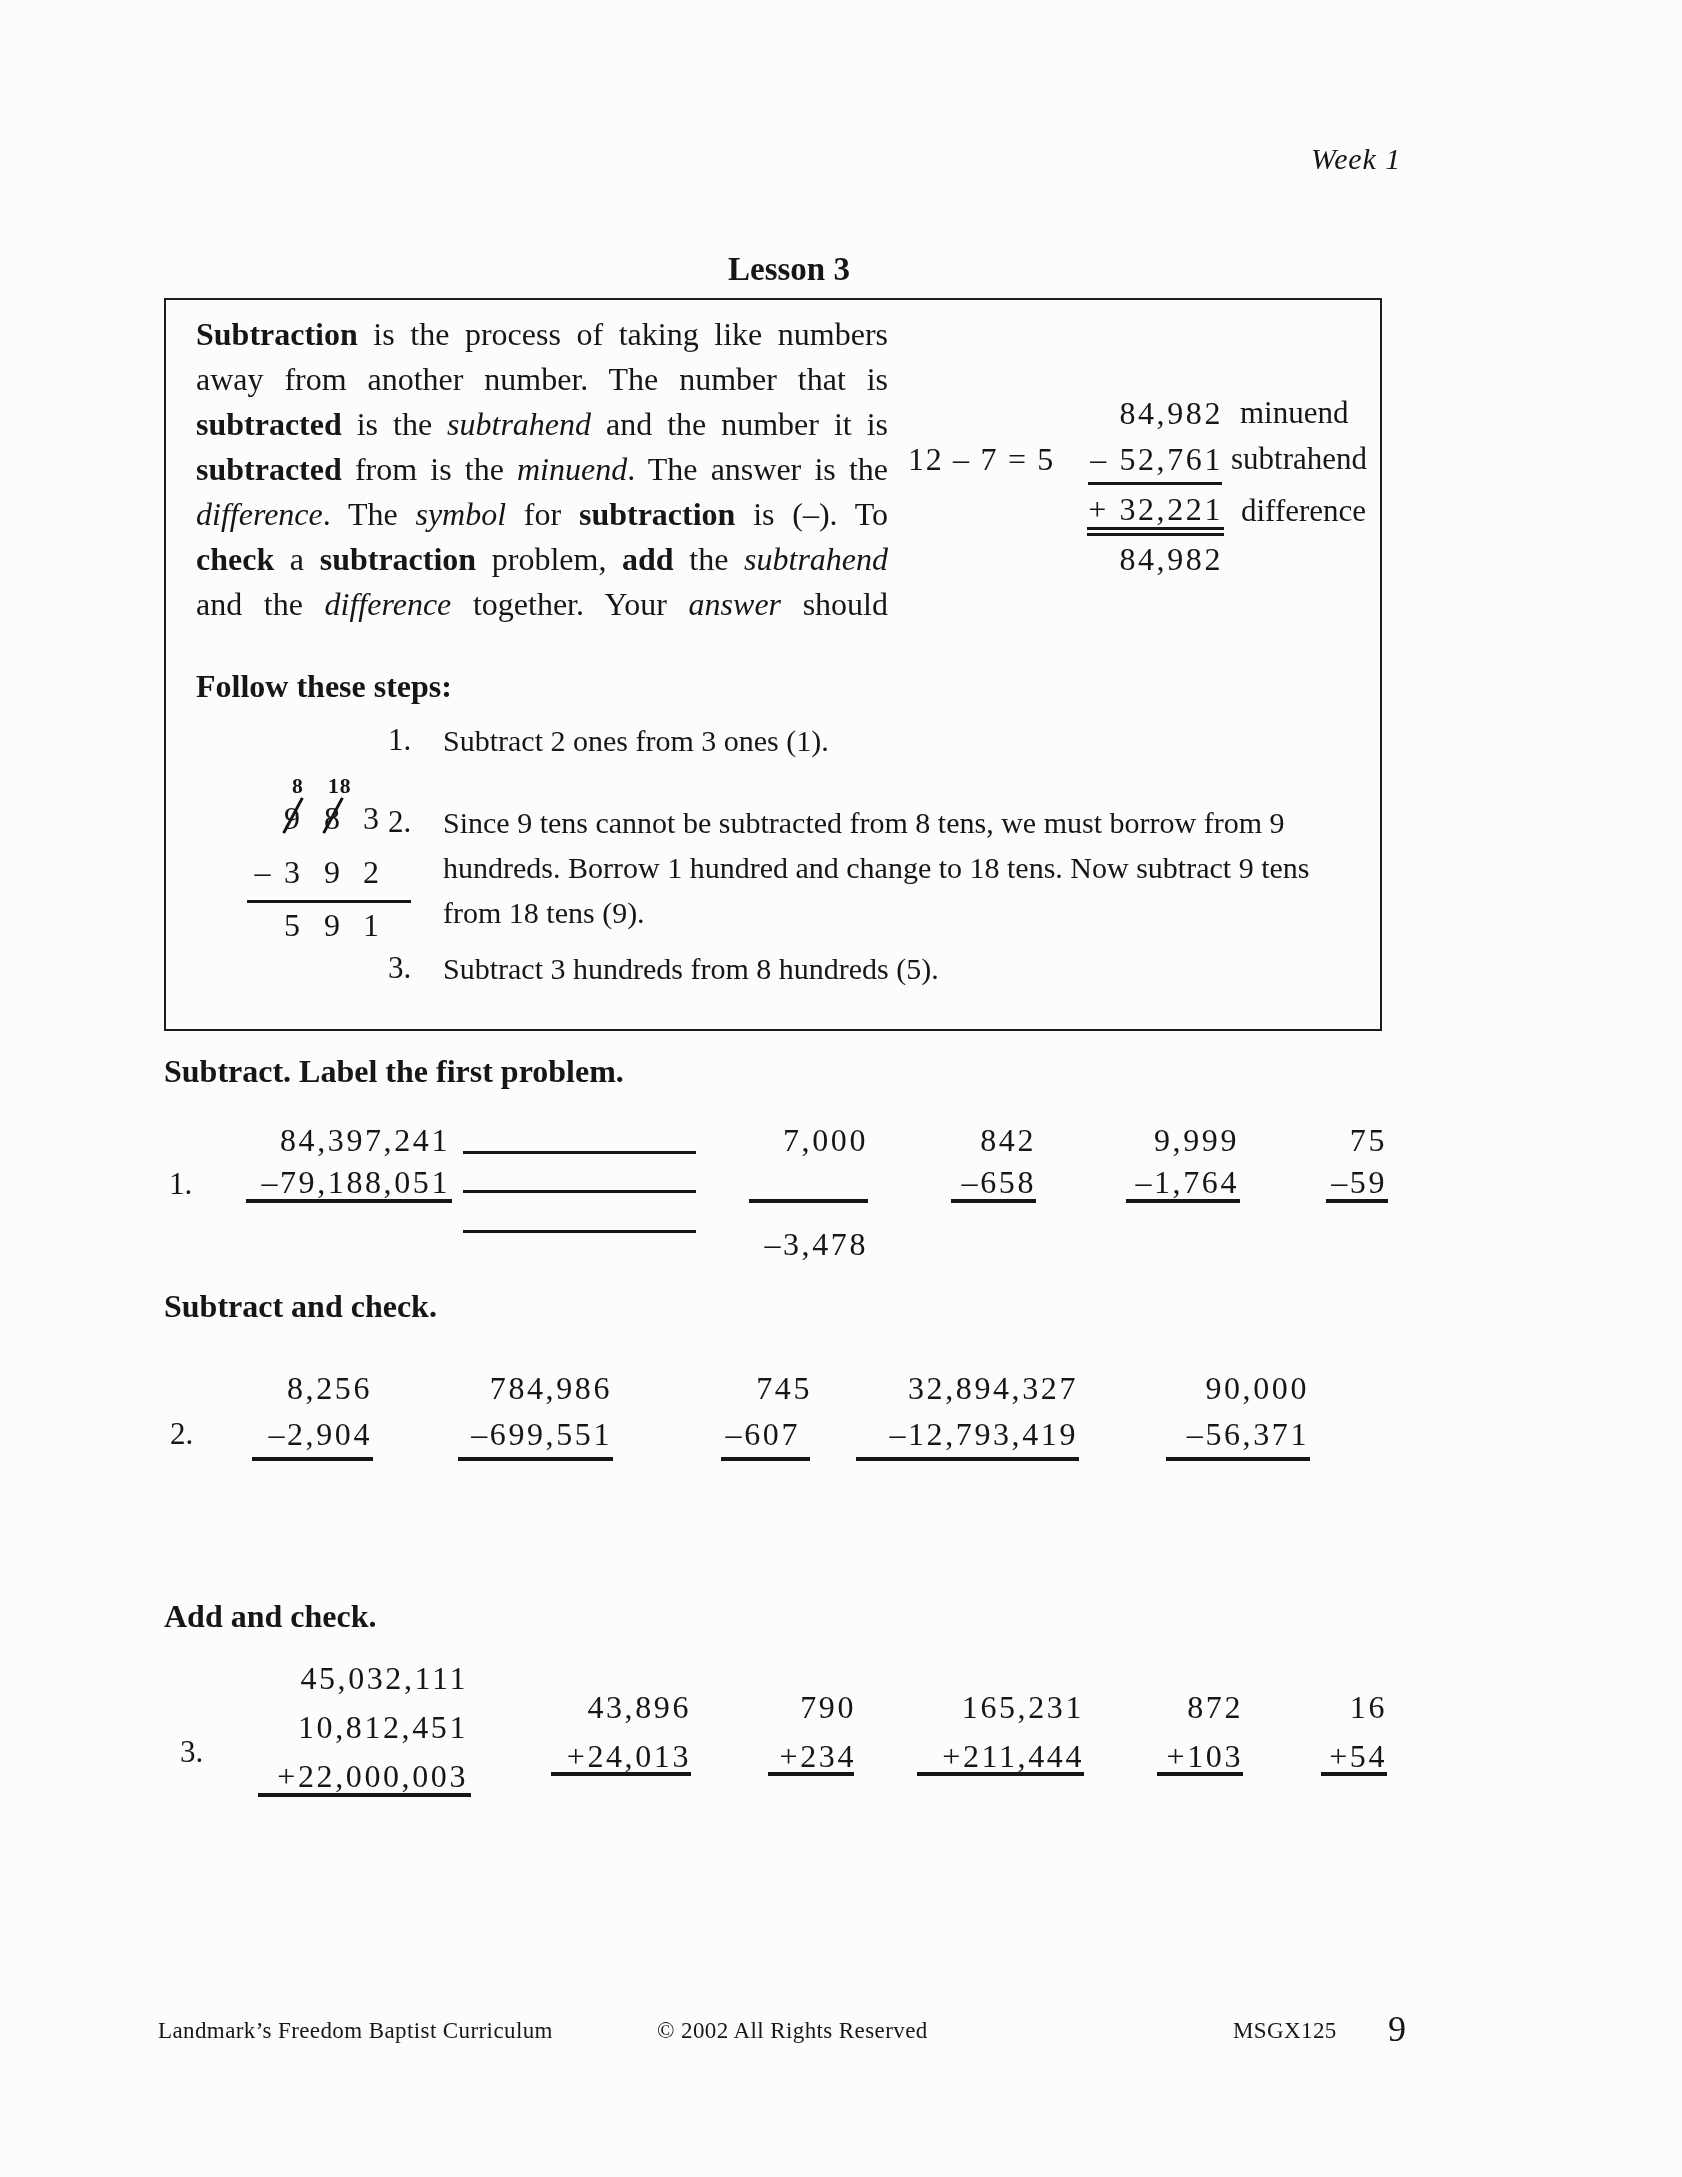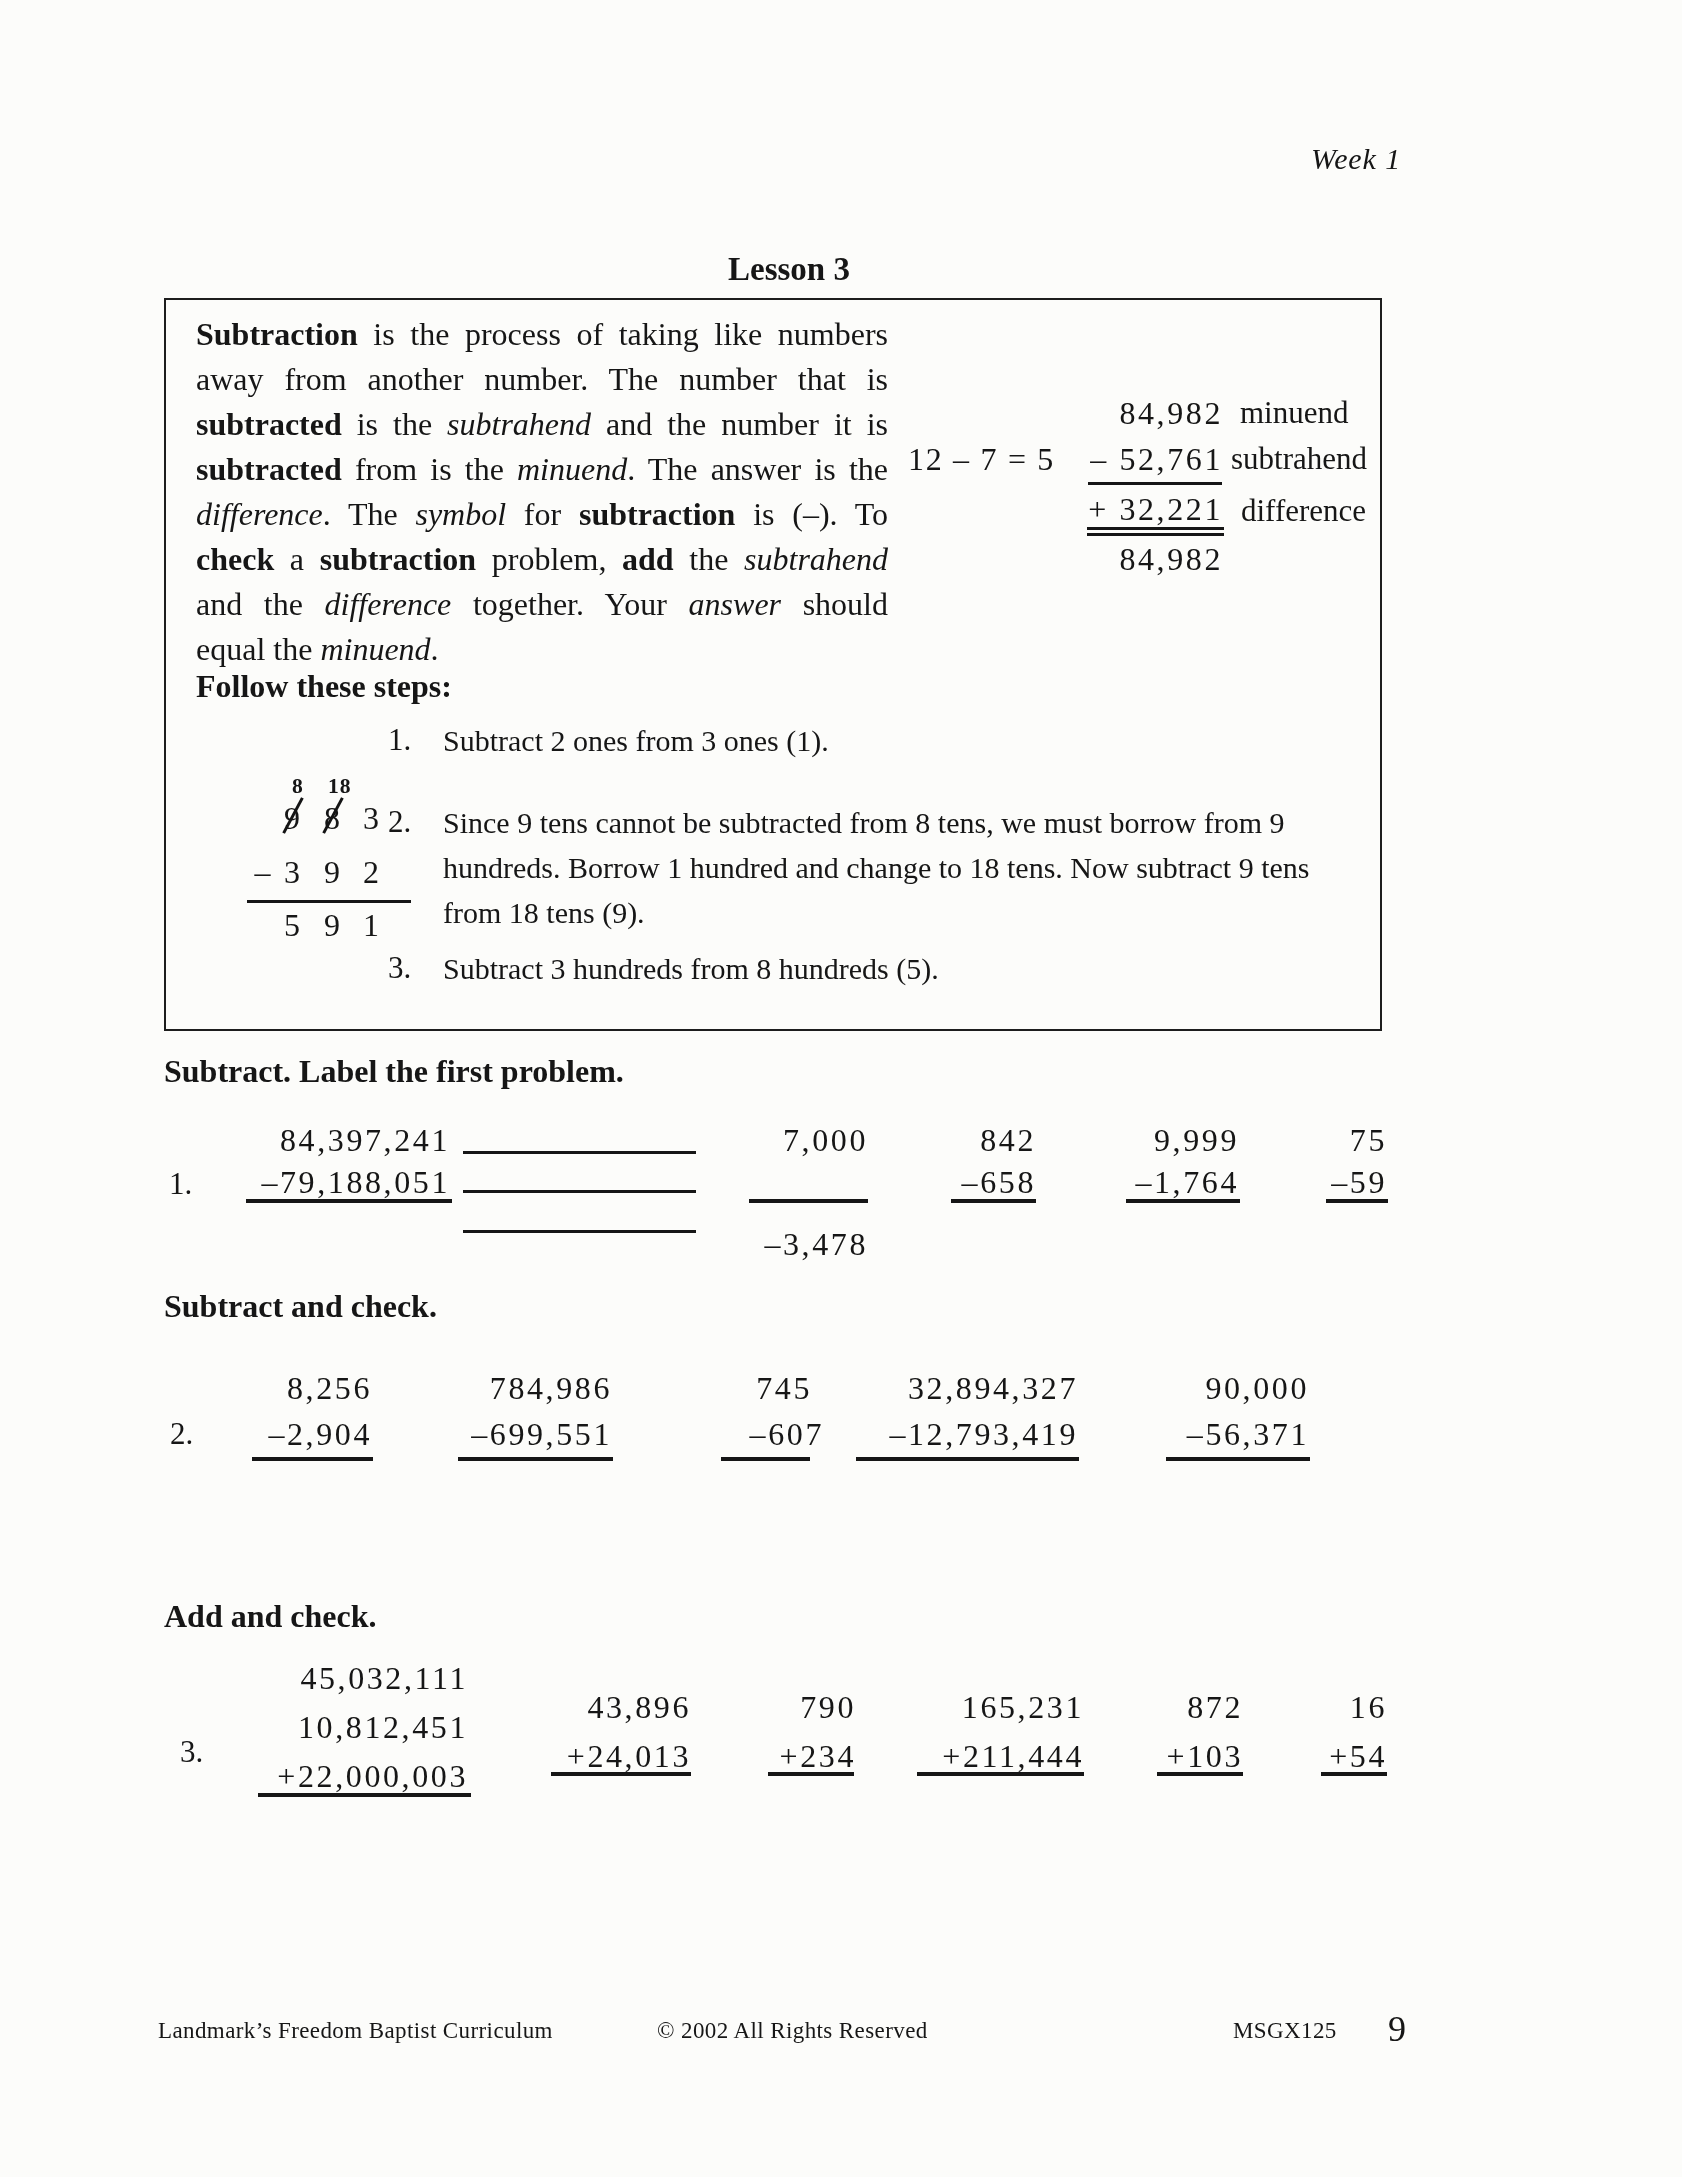--- a/index.html
+++ b/index.html
@@ -47,21 +47,20 @@
 <div class="abs frame" style="left:164px;top:298px;width:1214px;height:729px;">
 
   <div class="abs para" style="left:30px;top:12px;" id="intro-paragraph">
       <div class="pline"><span class="b">Subtraction</span><span> is the process of taking like numbers</span></div>
       <div class="pline"><span>away from another number.  The number that is</span></div>
       <div class="pline"><span class="b">subtracted</span><span> is the </span><span class="i">subtrahend</span><span> and the number it is</span></div>
       <div class="pline"><span class="b">subtracted</span><span> from is the </span><span class="i">minuend</span><span>.  The answer is the</span></div>
       <div class="pline"><span class="i">difference</span><span>.  The </span><span class="i">symbol</span><span> for </span><span class="b">subtraction</span><span> is (–).  To</span></div>
       <div class="pline"><span class="b">check</span><span> a </span><span class="b">subtraction</span><span> problem, </span><span class="b">add</span><span> the </span><span class="i">subtrahend</span></div>
       <div class="pline"><span>and the </span><span class="i">difference</span><span> together.  Your </span><span class="i">answer</span><span> should</span></div>
-      <div class="pline last"><span>equal the </span><span class="i">minuend</span><span>.</span></div>
     </div>
 
   <div class="abs bold-head" style="left:30px;top:368px;">Follow these steps:</div>
 
   <div class="abs stepnum" style="left:222px;top:422px;">1.</div>
   <div class="abs steptext" style="left:277px;top:418px;">Subtract 2 ones from 3 ones  (1).</div>
 
   <div class="abs stepnum" style="left:222px;top:504px;">2.</div>
   <div class="abs steptext" style="left:277px;top:500px;">Since 9 tens cannot be subtracted from 8 tens, we must borrow from 9</div>
   <div class="abs steptext" style="left:277px;top:545px;">hundreds.  Borrow 1 hundred and change to 18 tens. Now subtract 9 tens</div>
@@ -131,21 +130,21 @@
 
 <div class="abs num numcol" style="left:249px;top:1370px;width:123px;">8,256</div>
 <div class="abs num numcol" style="left:249px;top:1416px;width:123px;">–2,904</div>
 <div class="rule abs" style="left:252px;top:1457px;width:121px;"></div>
 
 <div class="abs num numcol" style="left:457px;top:1370px;width:155px;">784,986</div>
 <div class="abs num numcol" style="left:457px;top:1416px;width:155px;">–699,551</div>
 <div class="rule abs" style="left:458px;top:1457px;width:155px;"></div>
 
 <div class="abs num numcol" style="left:718px;top:1370px;width:94px;">745</div>
-<div class="abs num numcol" style="left:730px;top:1416px;width:94px;text-align:right;">–607</div>
+<div class="abs num numcol" style="left:706px;top:1416px;width:94px;text-align:right;">–607</div>
 <div class="rule abs" style="left:721px;top:1457px;width:89px;"></div>
 
 <div class="abs num numcol" style="left:854px;top:1370px;width:224px;">32,894,327</div>
 <div class="abs num numcol" style="left:854px;top:1416px;width:224px;">–12,793,419</div>
 <div class="rule abs" style="left:856px;top:1457px;width:223px;"></div>
 
 <div class="abs num numcol" style="left:1164px;top:1370px;width:145px;">90,000</div>
 <div class="abs num numcol" style="left:1164px;top:1416px;width:145px;">–56,371</div>
 <div class="rule abs" style="left:1166px;top:1457px;width:144px;"></div>
 

